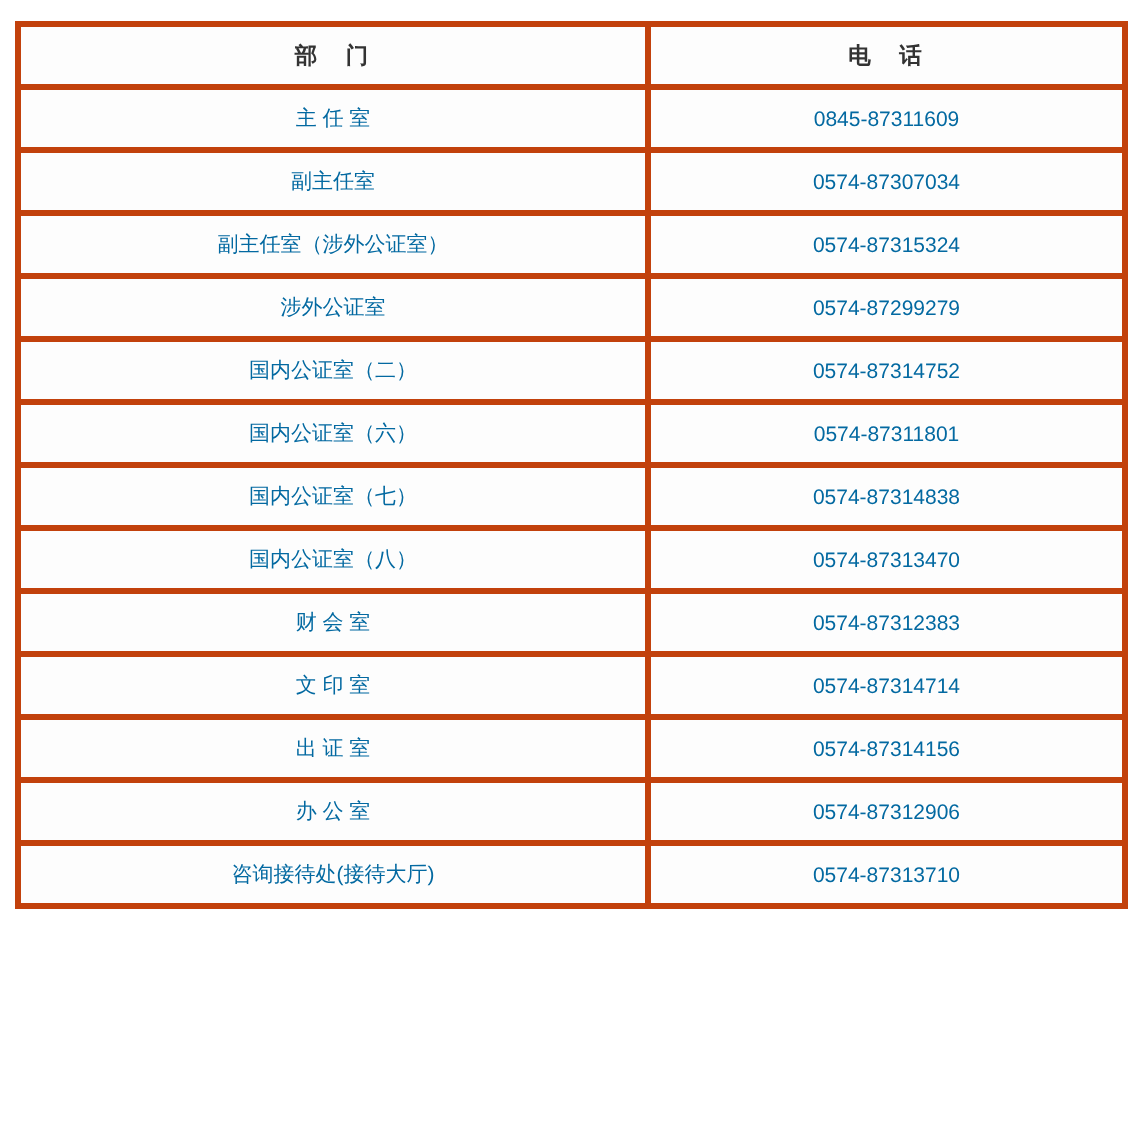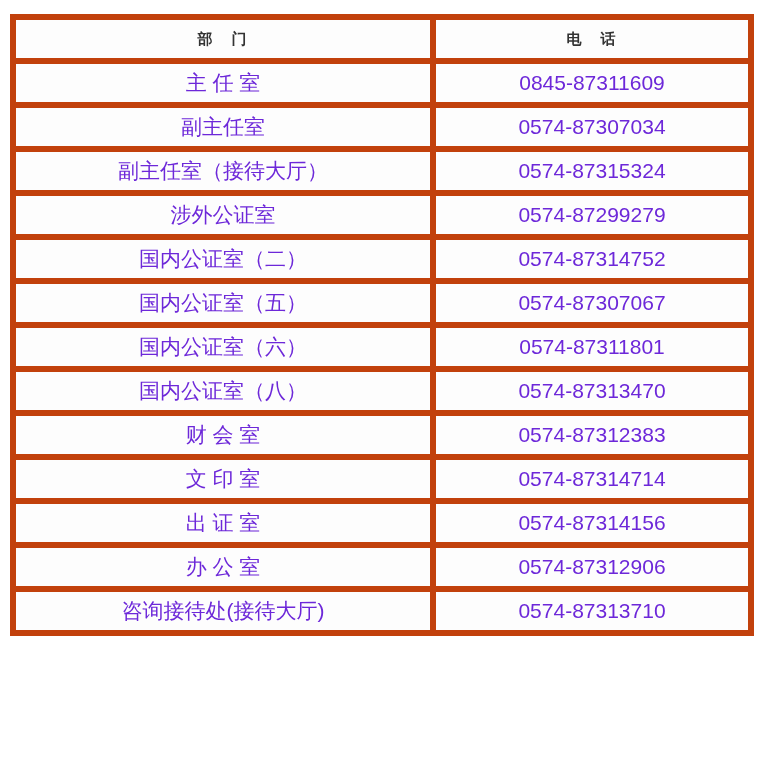--- a/index.html
+++ b/index.html
@@ -18,38 +18,38 @@
     border-collapse: collapse;
     table-layout: fixed;
     width: 738px;
     margin: 14px 11px 0 10px;
     background: #fdfdfd;
   }
   table.directory col.col-dept  { width: 420px; }
   table.directory col.col-phone { width: 318px; }
   table.directory th,
   table.directory td {
-    border: 6px solid #c2410c;
+    border: 4px solid #c2410c;
     height: 38px;
     text-align: center;
     vertical-align: middle;
     padding: 0 4px;
     overflow: hidden;
     white-space: nowrap;
   }
   table.directory th {
     font-size: 15px;
     font-weight: bold;
     color: #333333;
     letter-spacing: 2px;
   }
   table.directory td {
-    font-size: 21px;
+    font-size: 14px;
     font-weight: normal;
-    color: #6d28d9;
+    color: #0369a1;
   }
 </style>
 </head>
 <body>
 
 <div class="page">
   <table class="directory">
     <colgroup>
       <col class="col-dept">
       <col class="col-phone">
@@ -65,47 +65,47 @@
     <td>主 任 室</td>
     <td>0845-87311609</td>
   </tr>
 
   <tr>
     <td>副主任室</td>
     <td>0574-87307034</td>
   </tr>
 
   <tr>
-    <td>副主任室（接待大厅）</td>
+    <td>副主任室（涉外公证室）</td>
     <td>0574-87315324</td>
   </tr>
 
   <tr>
     <td>涉外公证室</td>
     <td>0574-87299279</td>
   </tr>
 
 
   <tr>
     <td>国内公证室（二）</td>
     <td>0574-87314752</td>
   </tr>
 
 
 
-  <tr>
-    <td>国内公证室（五）</td>
-    <td>0574-87307067</td>
-  </tr>
 
   <tr>
     <td>国内公证室（六）</td>
     <td>0574-87311801</td>
   </tr>
 
+  <tr>
+    <td>国内公证室（七）</td>
+    <td>0574-87314838</td>
+  </tr>
 
   <tr>
     <td>国内公证室（八）</td>
     <td>0574-87313470</td>
   </tr>
 
 
   <tr>
     <td>财 会 室</td>
     <td>0574-87312383</td>

